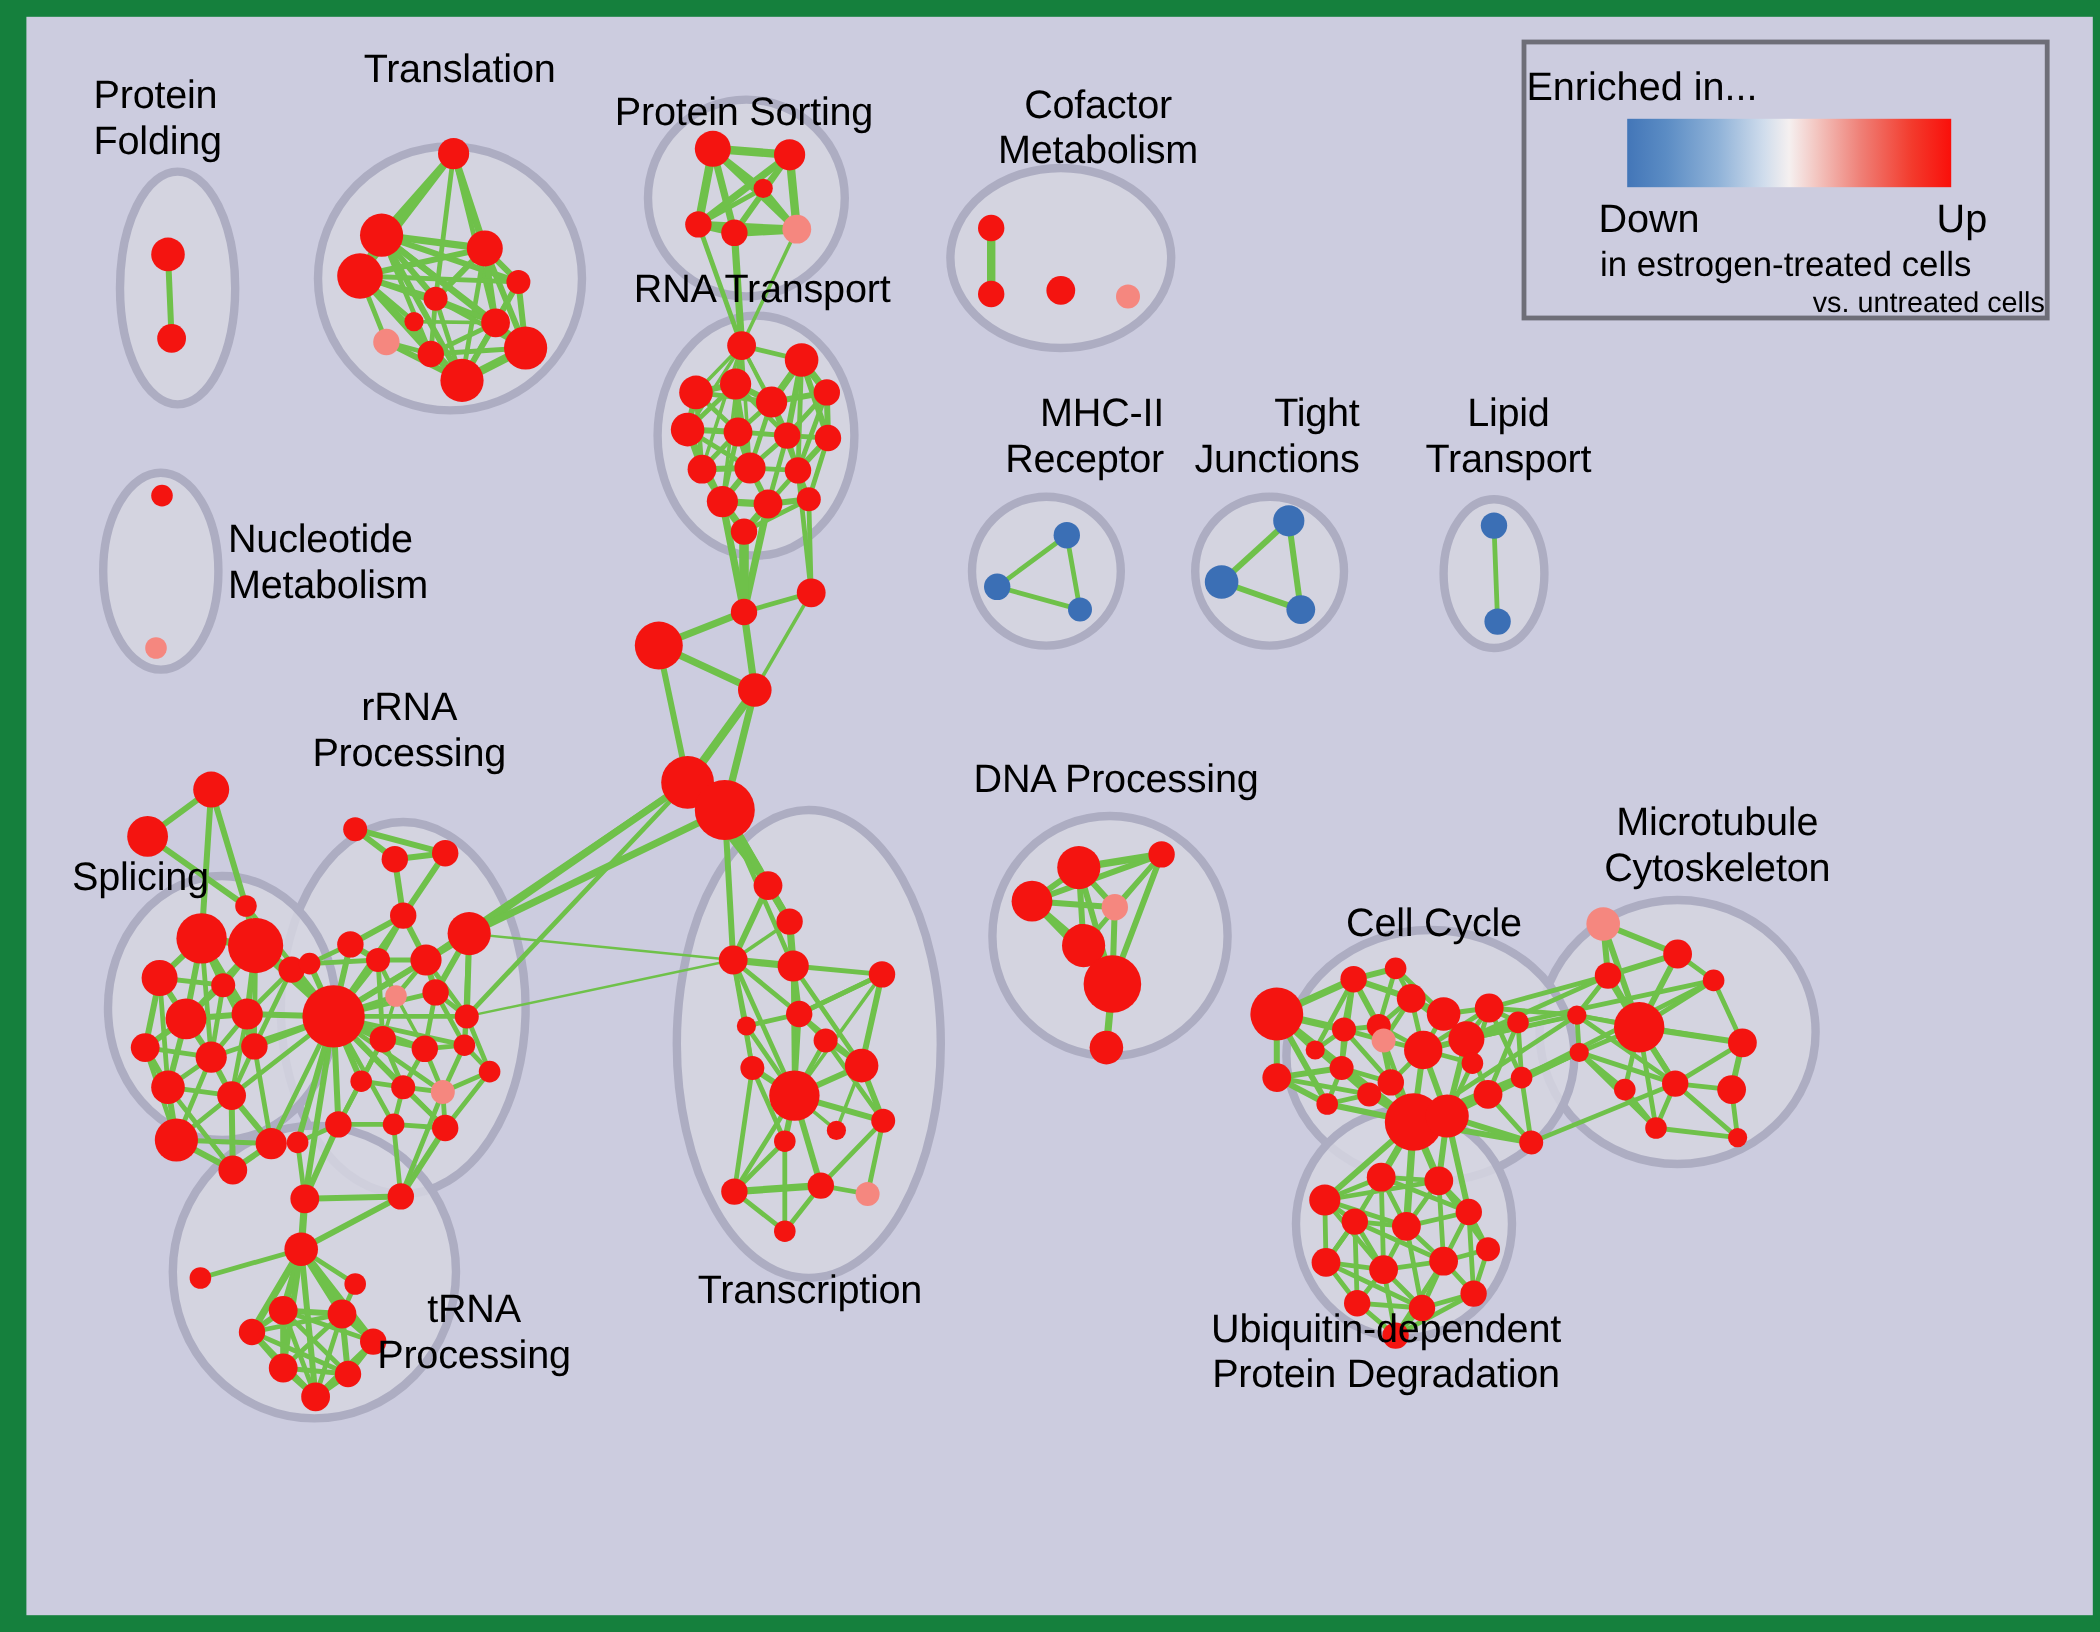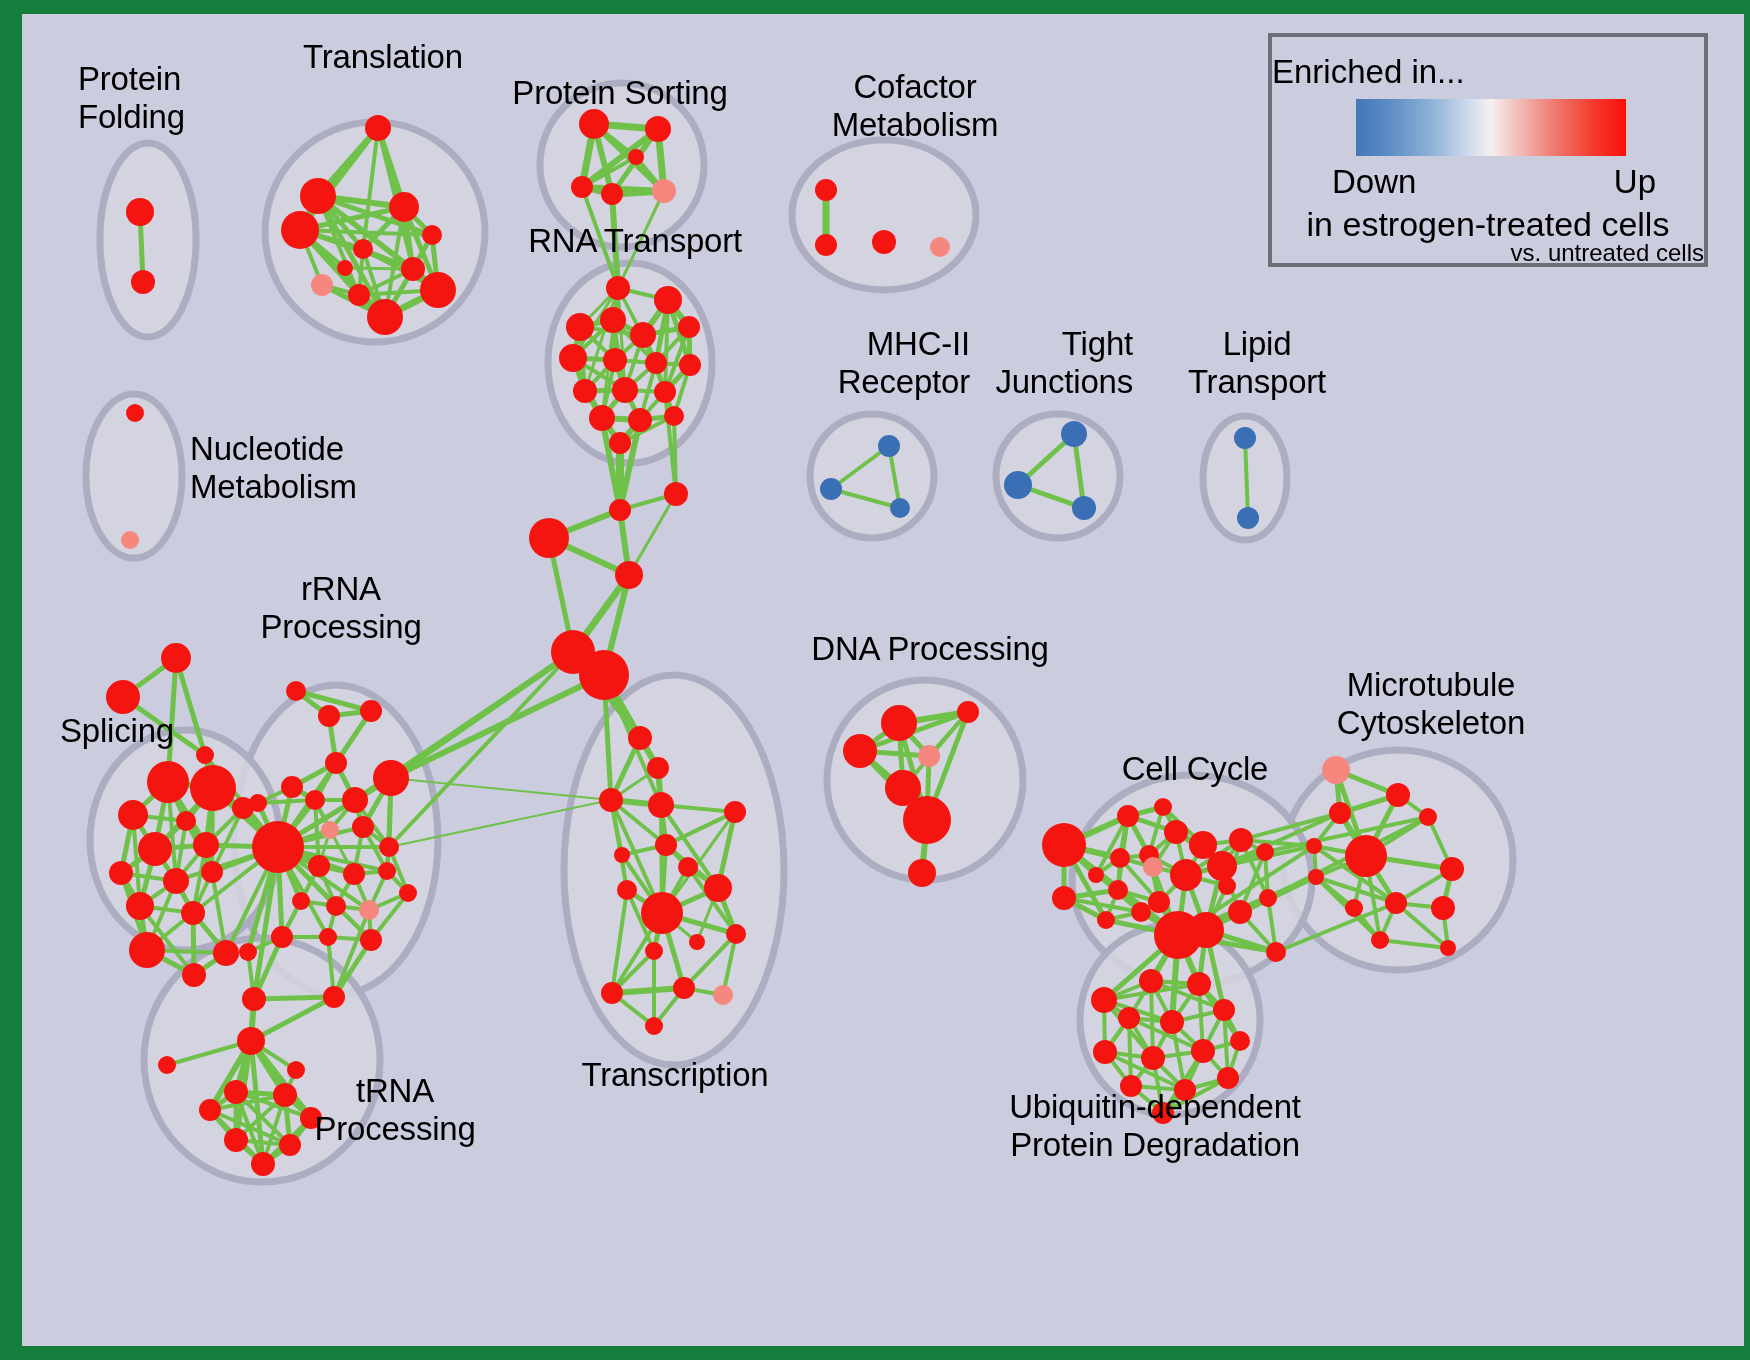--- a/index.html
+++ b/index.html
@@ -75,21 +75,21 @@
     font-size: 33px; color:#000;
   }
   #legend-up {
     position: absolute;
     right: 48px; top: 126px;
     font-size: 33px; color:#000;
   }
   #legend-sub1 {
     position: absolute;
     left: 0; top: 168px; width: 100%;
-    text-align: center; font-size: 34px; color: #000;
+    text-align: center; font-size: 29px; color: #000;
   }
   #legend-sub2 {
     position: absolute;
     left: 0; top: 202px; width: 100%;
     text-align: right; font-size: 24px; color: #000;
   }
 </style>
 </head>
 <body>
 

